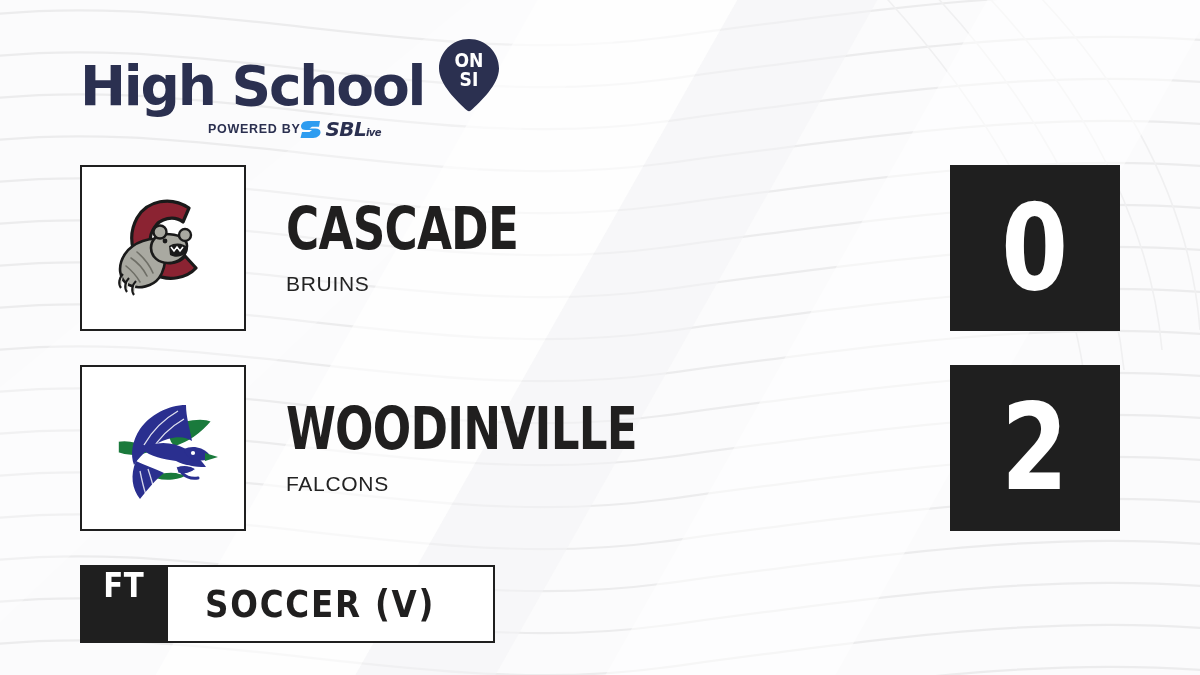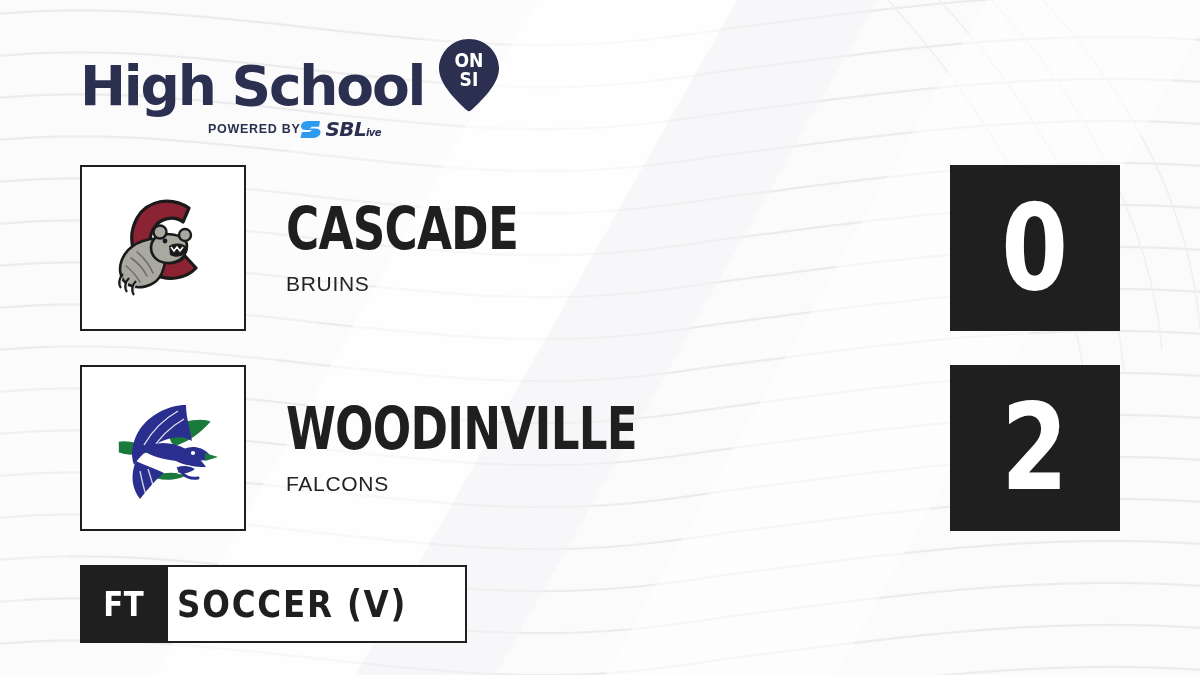--- a/index.html
+++ b/index.html
@@ -175,39 +175,39 @@
     top: 565px;
     height: 78px;
     display: flex;
     align-items: stretch;
     z-index: 5;
   }
   .status-period {
     width: 88px;
     background: #1f1f1f;
     display: flex;
-    align-items: center;
+    align-items: flex-start;
     justify-content: center;
   }
   .status-period-label {
     font-family: "DejaVu Sans", sans-serif;
     font-weight: bold;
     font-size: 34px;
     color: #ffffff;
     letter-spacing: 0.5px;
     transform: scaleX(0.86);
   }
   .status-sport {
     background: #ffffff;
     border: 2px solid #1f1f1f;
     border-left: none;
     box-sizing: border-box;
     display: flex;
     align-items: center;
-    padding: 0 26px 0 9px;
+    padding: 0 26px 0 37px;
   }
   .status-sport-label {
     font-family: "DejaVu Sans", sans-serif;
     font-weight: bold;
     font-size: 37px;
     color: #201f1f;
     letter-spacing: 2px;
     transform: scaleX(0.88);
     transform-origin: left center;
     white-space: nowrap;

